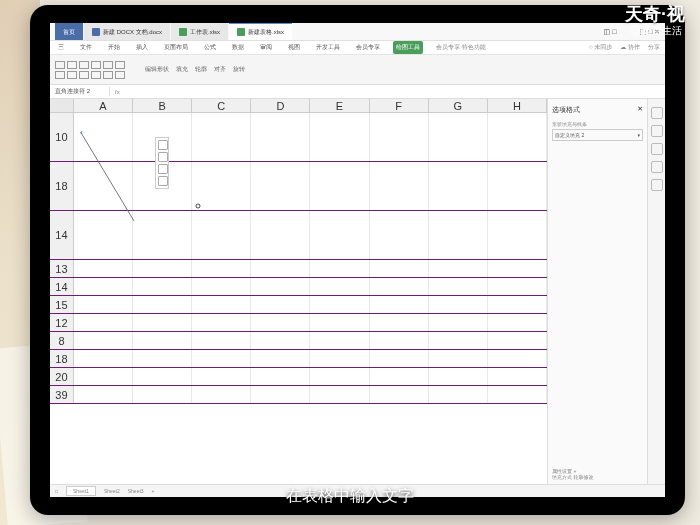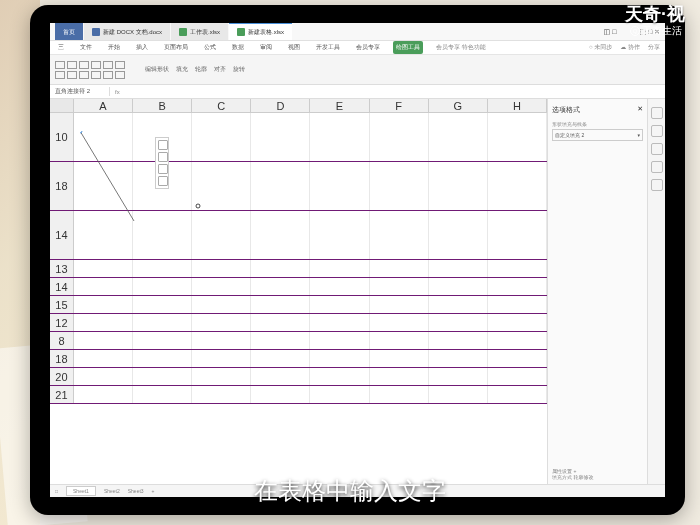--- a/index.html
+++ b/index.html
@@ -46,21 +46,21 @@
 .float-btn { width: 10px; height: 10px; border: 0.5px solid #aaa; border-radius: 1px; }
 .side-panel { width: 100px; background: #fafafa; border-left: 1px solid #ddd; display: flex; flex-direction: column; padding: 4px; font-size: 6px; }
 .panel-title { font-size: 7px; color: #333; padding: 2px 0; display: flex; justify-content: space-between; }
 .panel-sub { color: #888; font-size: 5px; margin-top: 4px; }
 .panel-select { border: 1px solid #ccc; padding: 2px; margin-top: 2px; font-size: 5px; color: #555; display: flex; justify-content: space-between; }
 .panel-footer { margin-top: auto; font-size: 5px; color: #888; }
 .side-icons { width: 18px; background: #f5f5f5; border-left: 1px solid #ddd; display: flex; flex-direction: column; align-items: center; gap: 6px; padding-top: 8px; }
 .side-icon { width: 12px; height: 12px; border: 0.5px solid #bbb; border-radius: 2px; }
 .status-bar { height: 13px; background: #f5f5f5; border-top: 1px solid #ddd; display: flex; align-items: center; padding: 0 5px; font-size: 5px; color: #888; gap: 8px; }
 .sheet-tab { padding: 1px 6px; background: #fff; border: 1px solid #ccc; }
-.caption { position: absolute; bottom: 18px; left: 50%; transform: translateX(-50%); color: #fff; font-size: 24px; text-shadow: 0 2px 4px rgba(0,0,0,0.9); z-index: 10; font-weight: 400; }
+.caption { position: absolute; bottom: 18px; left: 50%; transform: translateX(-50%); color: #fff; font-size: 16px; text-shadow: 0 2px 4px rgba(0,0,0,0.9); z-index: 10; font-weight: 400; }
 .watermark-top { position: absolute; top: 2px; right: 15px; color: #fff; font-size: 18px; font-weight: bold; text-shadow: 0 1px 2px rgba(0,0,0,0.5); z-index: 20; }
 .watermark-sub { position: absolute; top: 24px; right: 18px; color: #fff; font-size: 10px; z-index: 20; display: flex; align-items: center; gap: 2px; }
 .wm-icon { width: 10px; height: 10px; border: 1px solid #fff; border-radius: 50%; display: inline-flex; align-items: center; justify-content: center; font-size: 6px; }
 .cursor-dot { position: absolute; left: 145px; top: 90px; width: 6px; height: 6px; }
 </style>
 </head>
 <body>
 
 <div class="deco-left"></div>
 <div class="deco-bottom"></div>
@@ -264,21 +264,21 @@
               <div class="cell"></div>
               <div class="cell"></div>
               <div class="cell"></div>
               <div class="cell"></div>
               <div class="cell"></div>
               <div class="cell"></div>
               <div class="cell"></div>
               <div class="cell"></div>
             </div>
         <div class="row short">
-              <div class="row-h">21</div>
+              <div class="row-h">39</div>
               <div class="cell"></div>
               <div class="cell"></div>
               <div class="cell"></div>
               <div class="cell"></div>
               <div class="cell"></div>
               <div class="cell"></div>
               <div class="cell"></div>
               <div class="cell"></div>
             </div>
 

